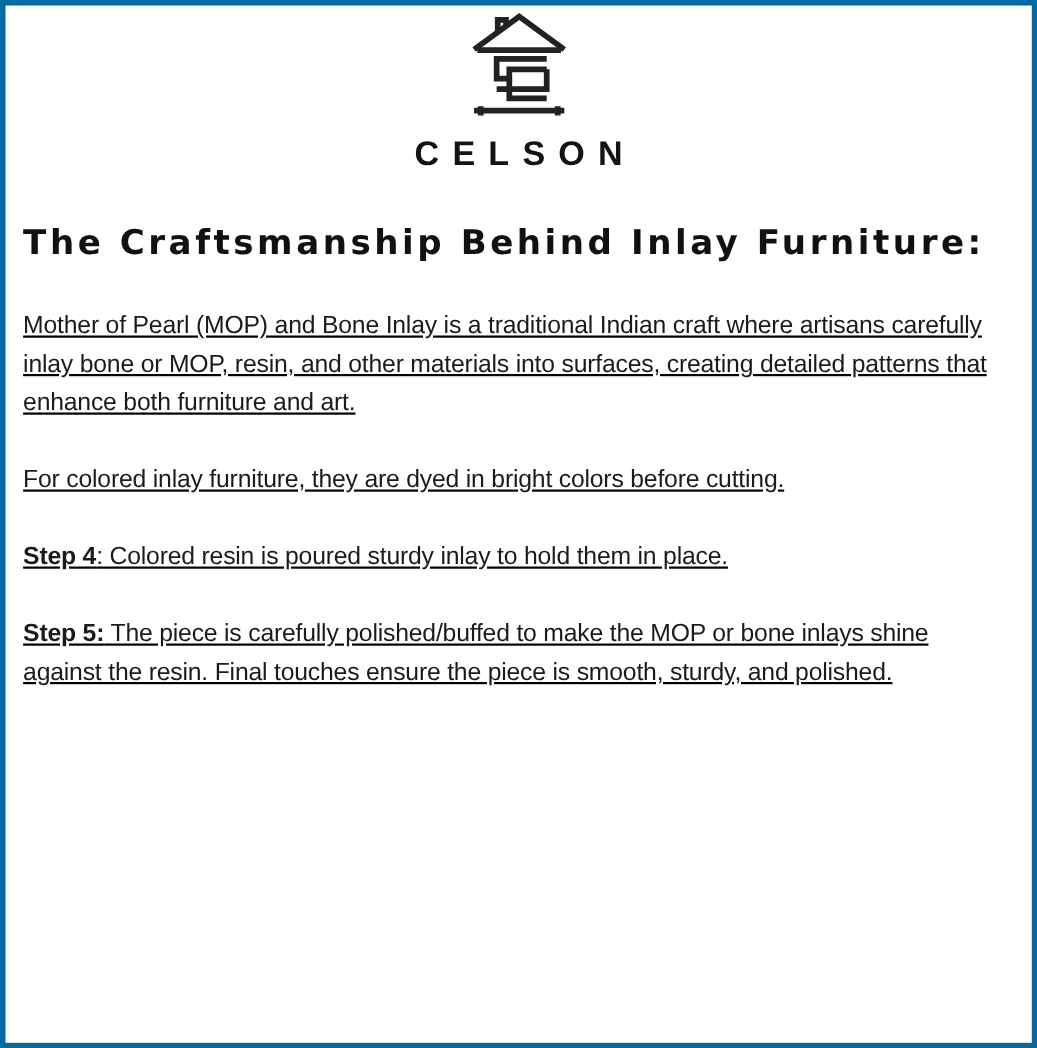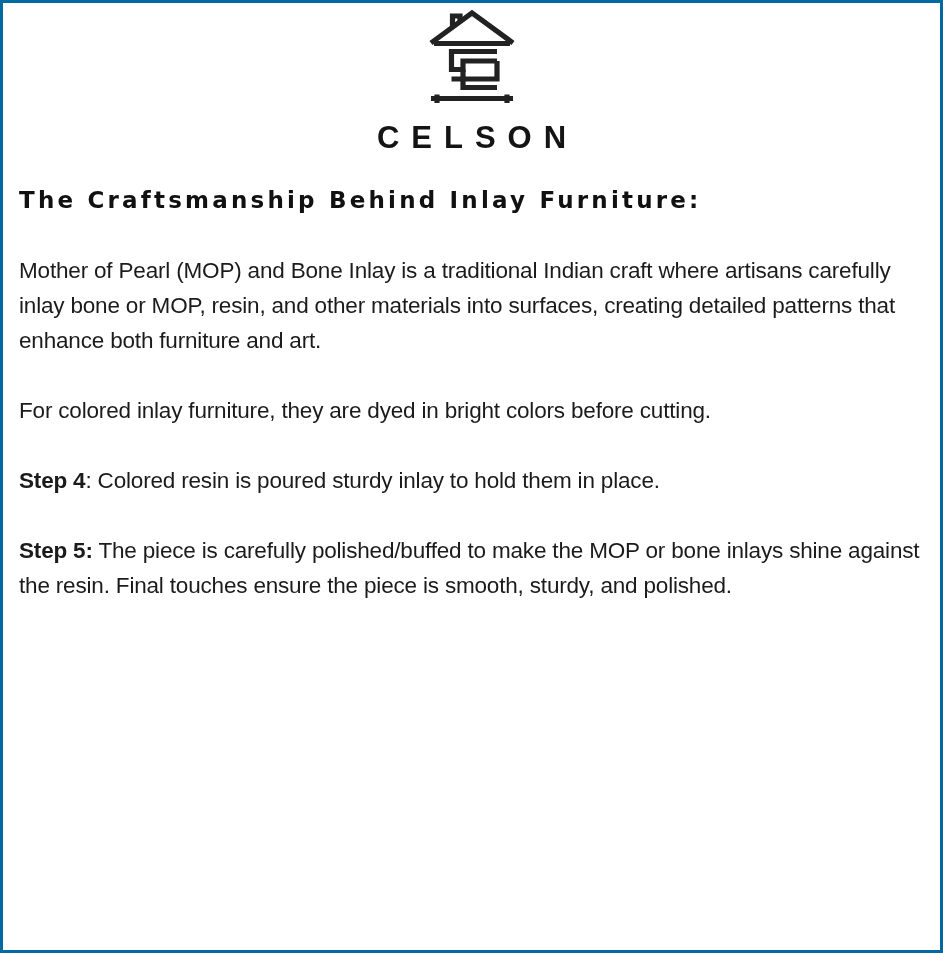--- a/index.html
+++ b/index.html
@@ -11,21 +11,21 @@
   body {
     font-family: "Liberation Sans", "DejaVu Sans", sans-serif;
   }
 
   .poster {
     position: relative;
     width: 943px;
     height: 953px;
     box-sizing: border-box;
     background: #ffffff;
-    border: 3px solid #0369a1;
+    border: 5px solid #0369a1;
     overflow: hidden;
   }
 
   .poster-inner {
     box-sizing: border-box;
     width: 100%;
     height: 100%;
     padding: 0 8px;
   }
 
@@ -48,33 +48,34 @@
     font-size: 31px;
     font-weight: 700;
     letter-spacing: 12px;
     text-indent: 12px;
     color: #141414;
     line-height: 1;
   }
 
   
   .headline {
-    margin: 34px 0 0 8px;
+    margin: 48px 0 0 8px;
     font-family: "DejaVu Sans", "Liberation Sans", sans-serif;
-    font-size: 23px;
+    font-size: 31px;
     font-weight: 700;
     letter-spacing: 3.2px;
     color: #111111;
     line-height: 1.2;
   }
 
   
   .body-copy {
     margin: 0 0 4px 8px;
     padding-right: 12px;
+    text-decoration: underline;
   }
 
   .para {
     margin: 0;
     padding: 0;
     font-family: "Liberation Sans", "DejaVu Sans", sans-serif;
     font-size: 22.5px;
     line-height: 35px;
     color: #1b1b1b;
     letter-spacing: -0.18px;

